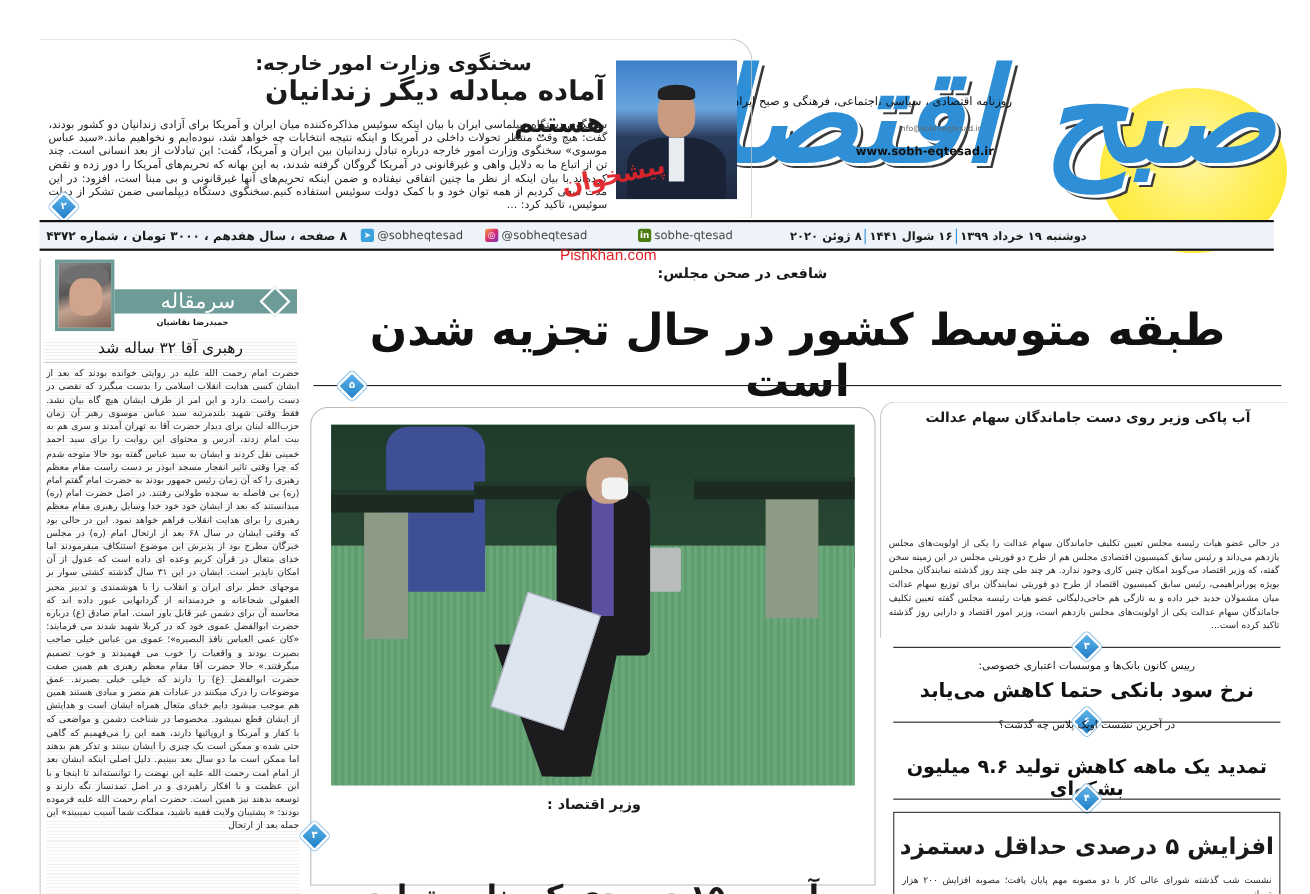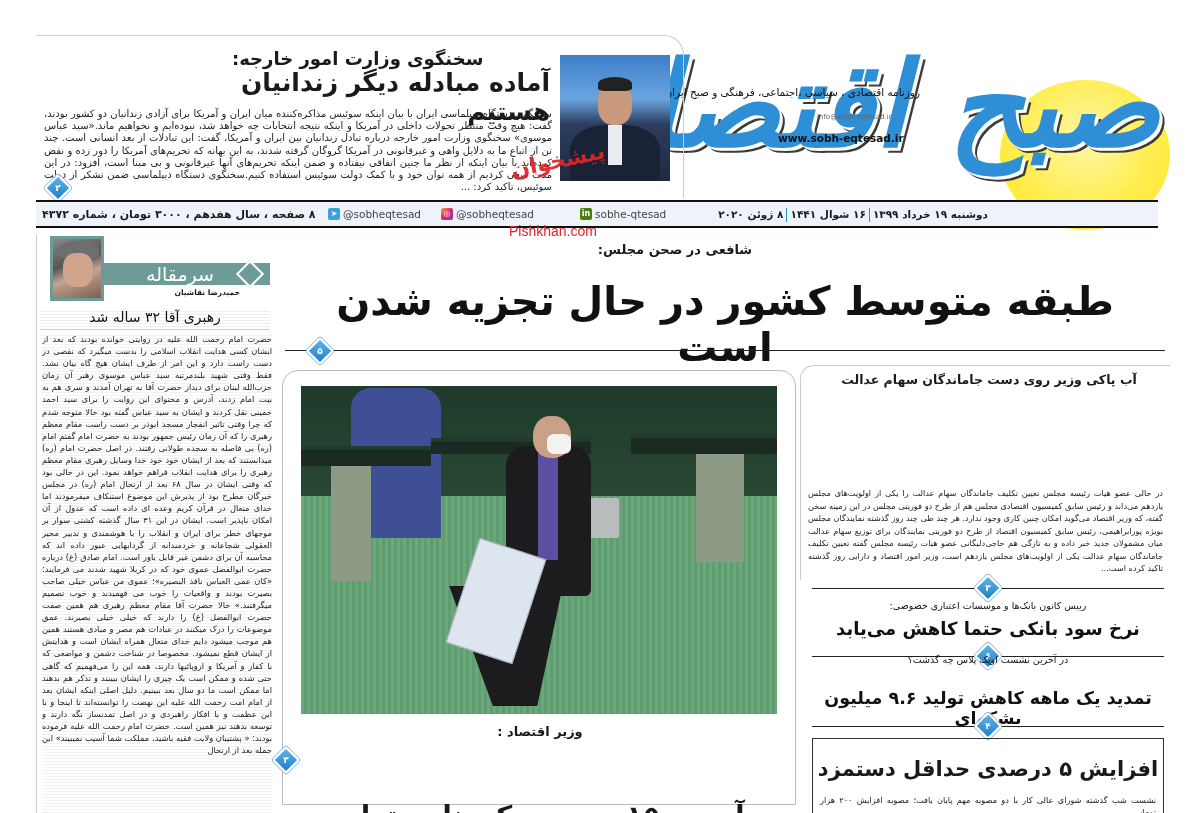--- a/index.html
+++ b/index.html
@@ -44,21 +44,21 @@
   .wm-en { left: 485px; top: 223px; color: #e0242a; font-size: 14px; direction: ltr; font-family: "Liberation Sans", sans-serif; margin-left: 24px; }
 
   
   .ed-col { left: 36px; top: 235px; width: 238px; height: 578px; border-left: 1px solid #ccc; }
   .ed-photo { left: 50px; top: 236px; width: 54px; height: 65px; border: 3px solid #6d9b97; background: linear-gradient(160deg,#888 0%,#555 40%,#c3a391 60%,#7a5e50 100%); overflow: hidden; }
   .ed-photo .hair { position: absolute; left: 4px; top: 2px; width: 42px; height: 18px; background: #6e6e6e; border-radius: 50% 50% 30% 30%; }
   .ed-photo .face { position: absolute; left: 10px; top: 14px; width: 30px; height: 34px; background: #d0a58c; border-radius: 40%; }
   .ed-band { left: 104px; top: 263px; width: 166px; height: 22px; background: #6d9b97; }
   .ed-diamond { left: 240px; top: 264px; width: 20px; height: 20px; border: 2px solid #fff; background: #6d9b97; transform: rotate(45deg); }
   .ed-band-label { left: 130px; top: 263px; width: 100px; text-align: center; color: #fff; font-size: 19px; line-height: 22px; }
-  .ed-author { left: 110px; top: 288px; width: 130px; text-align: right; font-size: 7.5px; font-weight: bold; }
+  .ed-author { left: 110px; top: 288px; width: 130px; text-align: center; font-size: 7.5px; font-weight: bold; }
   .ed-title { left: 40px; top: 309px; width: 230px; text-align: center; font-size: 14px; color: #111; border-bottom: 1px solid #ccc; padding-bottom: 4px;
               background: repeating-linear-gradient(180deg, #fff 0 2px, #eee 2px 3px); }
   .ed-body { left: 42px; top: 333px; width: 230px; height: 480px; overflow: hidden; text-align: justify; font-size: 8.3px; line-height: 12.1px; color: #222;
              background: repeating-linear-gradient(180deg, #fff 0 2px, #f2f2f2 2px 3px); }
 
   
   .main-kicker { left: 560px; top: 242px; width: 230px; text-align: center; font-size: 13px; font-weight: bold; }
   .main-title { left: 290px; top: 278px; width: 870px; text-align: center; font-size: 40px; font-weight: 900; letter-spacing: -1px; color: #111; font-family: "DejaVu Sans", sans-serif; }
   .rule { height: 1px; background: #222; }
 

